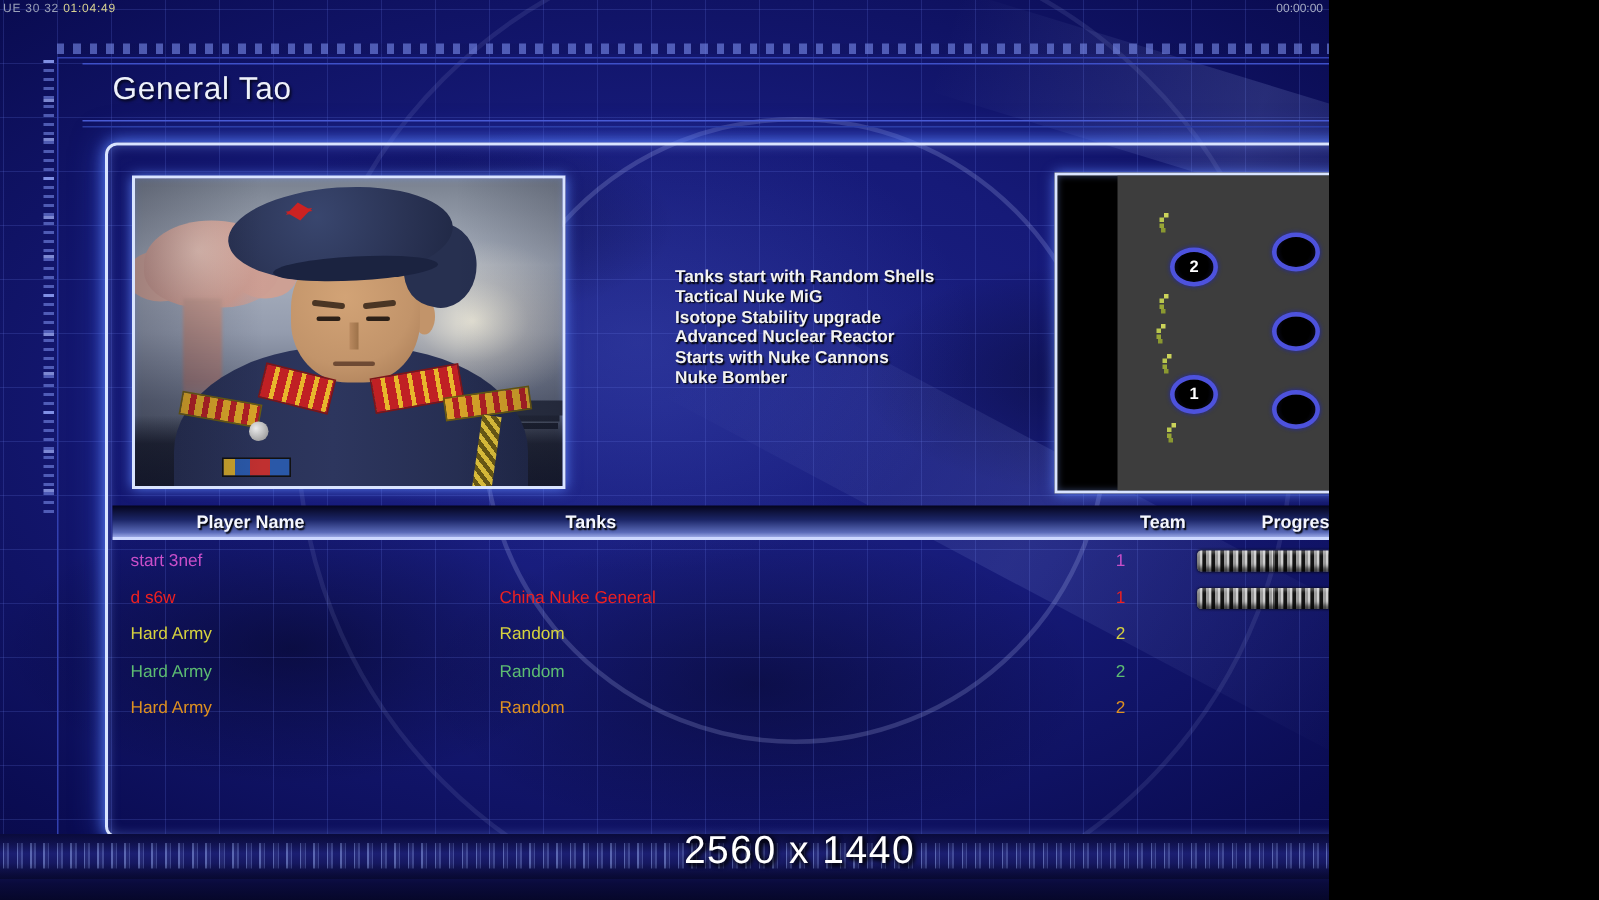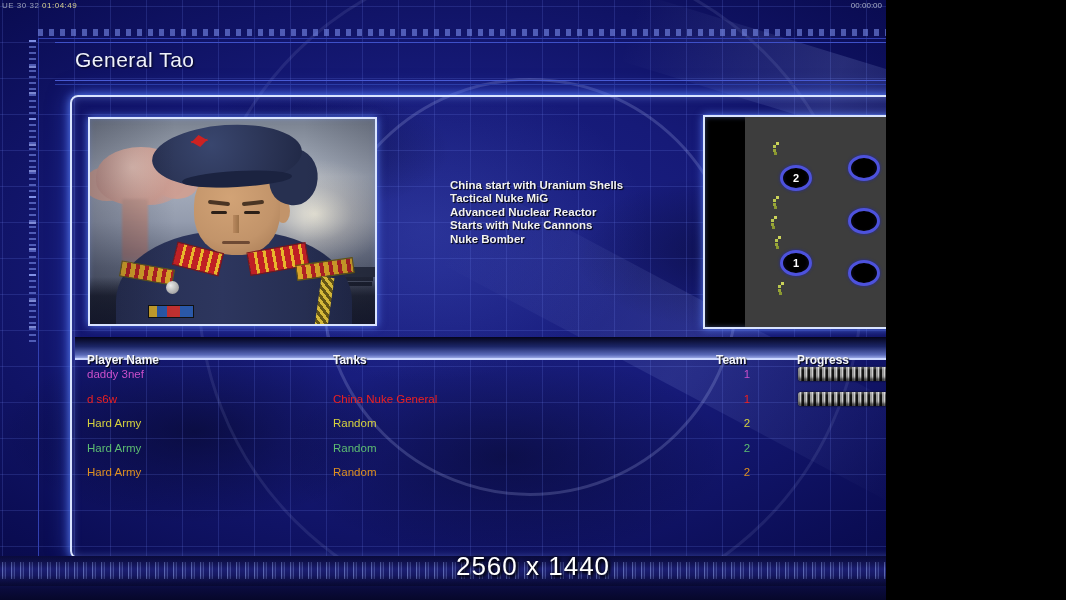--- a/index.html
+++ b/index.html
@@ -130,21 +130,21 @@
     background:radial-gradient(circle at 50% 45%,#000 55%,#101030);
     box-shadow:0 0 3px #2228a8;color:#fff;font-size:11px;font-weight:bold;
     display:flex;align-items:center;justify-content:center;}
   .deco{width:3px;height:3px;background:#b9c74e;
     box-shadow:0 4px 0 #98a636,3px -3px 0 #ccd45a,1px 7px 0 #8a9830;}
 
   
   .tbl-header{left:75px;top:337px;width:920px;height:21px;
     background:linear-gradient(180deg,#04041c 0%,#1b2566 45%,#5a6ab8 85%,#98a6e4 100%);
     border-bottom:2px solid #ccd8ff;font-size:12px;font-weight:bold;color:#f4f6fd;}
-  .tbl-header span{position:absolute;top:16px;text-shadow:1px 1px 1px #000;}
+  .tbl-header span{position:absolute;top:4px;text-shadow:1px 1px 1px #000;margin-left:44px;}
   .h-player{left:12px;} .h-army{left:258px;} .h-team{left:641px;} .h-progress{left:722px;}
   .tbl-body{left:75px;top:360px;width:920px;height:192px;}
   .p-row{position:absolute;left:0;width:920px;height:24px;font-size:11.5px;line-height:24px;}
   .r0{top:2px;} .r1{top:26.5px;} .r2{top:51px;} .r3{top:75.5px;} .r4{top:100px;}
   .c-name{position:absolute;left:12px;}
   .c-army{position:absolute;left:258px;}
   .c-team{position:absolute;left:652px;width:40px;text-align:center;}
   .c-bar{position:absolute;left:723px;top:5px;width:189px;height:14px;border-radius:3px;
     background:repeating-linear-gradient(90deg,#9a9a9a 0 2px,#cfcfcf 2px 3px,#555 3px 4px,#141414 4px 6px);
     box-shadow:inset 0 2px 2px rgba(255,255,255,.25),inset 0 -3px 3px rgba(0,0,0,.6),0 0 2px #000;}
@@ -216,22 +216,23 @@
     <div class="abs p-collar col-r"></div>
     <div class="abs p-epaulette ep-l"></div>
     <div class="abs p-epaulette ep-r"></div>
     <div class="abs p-braid"></div>
     <div class="abs p-ribbons"></div>
     <div class="abs p-badge"></div>
     <div class="abs p-shade"></div>
   </div>
 
   <div class="abs abilities">
-    <div>China start with Uranium Shells</div>
+    <div>Tanks start with Random Shells</div>
     <div>Tactical Nuke MiG</div>
+    <div>Isotope Stability upgrade</div>
     <div>Advanced Nuclear Reactor</div>
     <div>Starts with Nuke Cannons</div>
     <div>Nuke Bomber</div>
   </div>
 
   <div class="abs map-box">
     <div class="abs map-terrain"></div>
     <div class="abs deco" style="left:68px;top:28px;"></div>
     <div class="abs deco" style="left:183px;top:30px;"></div>
     <div class="abs deco" style="left:230px;top:28px;"></div>
@@ -255,21 +256,21 @@
 
   <div class="abs tbl-header">
     <span class="h-player">Player Name</span>
     <span class="h-army">Tanks</span>
     <span class="h-team">Team</span>
     <span class="h-progress">Progress</span>
   </div>
 
   <div class="abs tbl-body">
     <div class="p-row r0">
-      <span class="c-name" style="color: rgb(201, 79, 201);">daddy 3nef</span>
+      <span class="c-name" style="color: rgb(201, 79, 201);">start 3nef</span>
       <span class="c-team" style="color: rgb(201, 79, 201);">1</span>
       <span class="c-bar"></span>
     </div>
     <div class="p-row r1">
       <span class="c-name" style="color: rgb(238, 32, 32);">d s6w</span>
       <span class="c-army" style="color: rgb(238, 32, 32);">China Nuke General</span>
       <span class="c-team" style="color: rgb(238, 32, 32);">1</span>
       <span class="c-bar"></span>
     </div>
     <div class="p-row r2">

